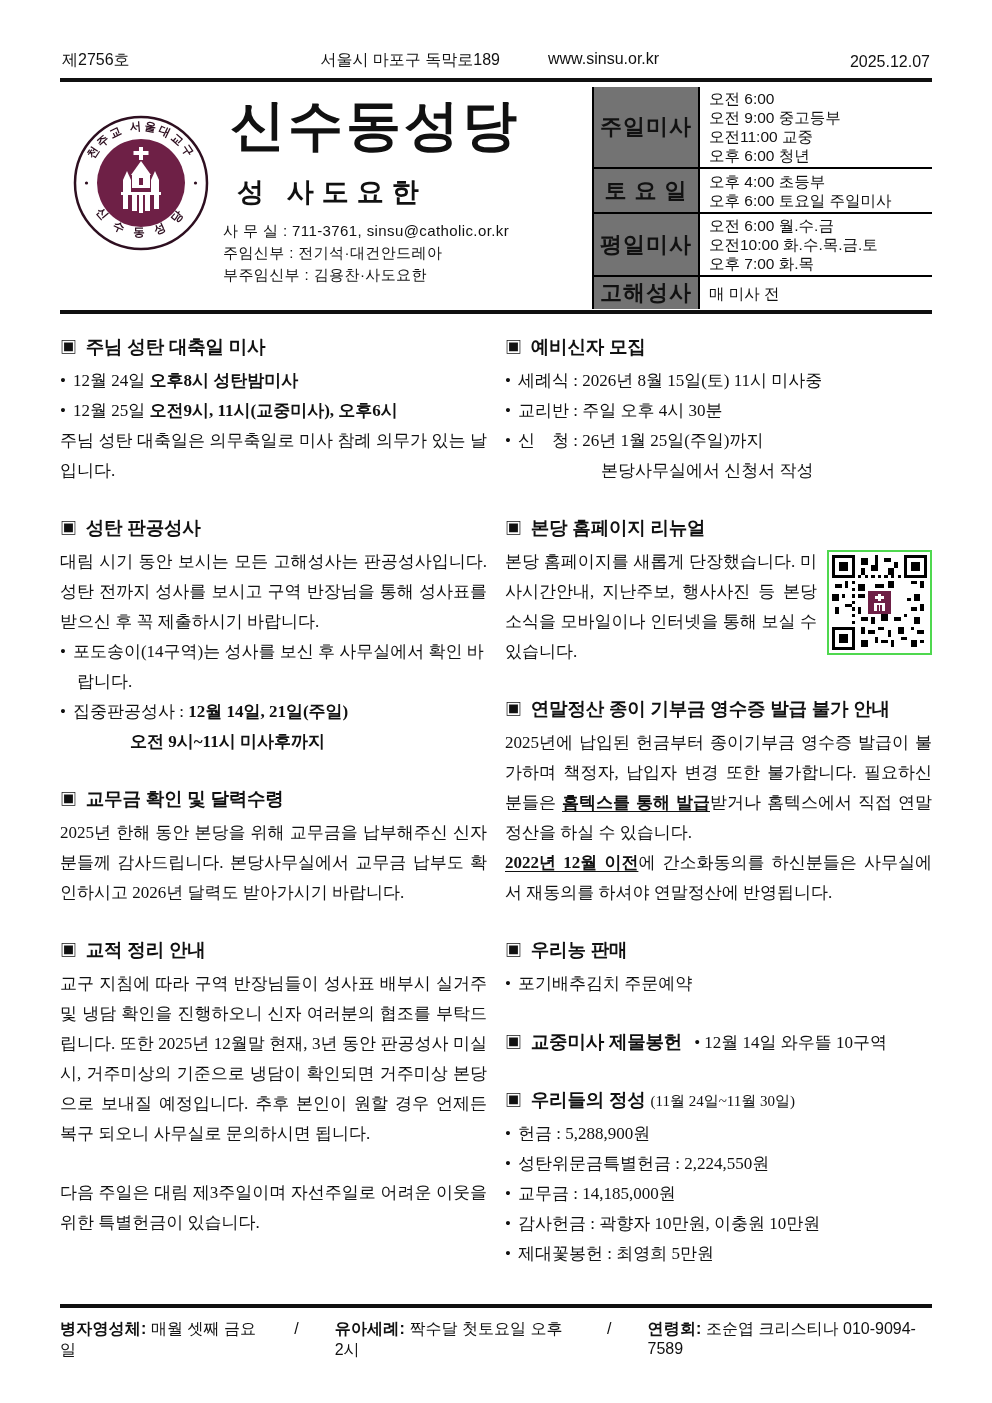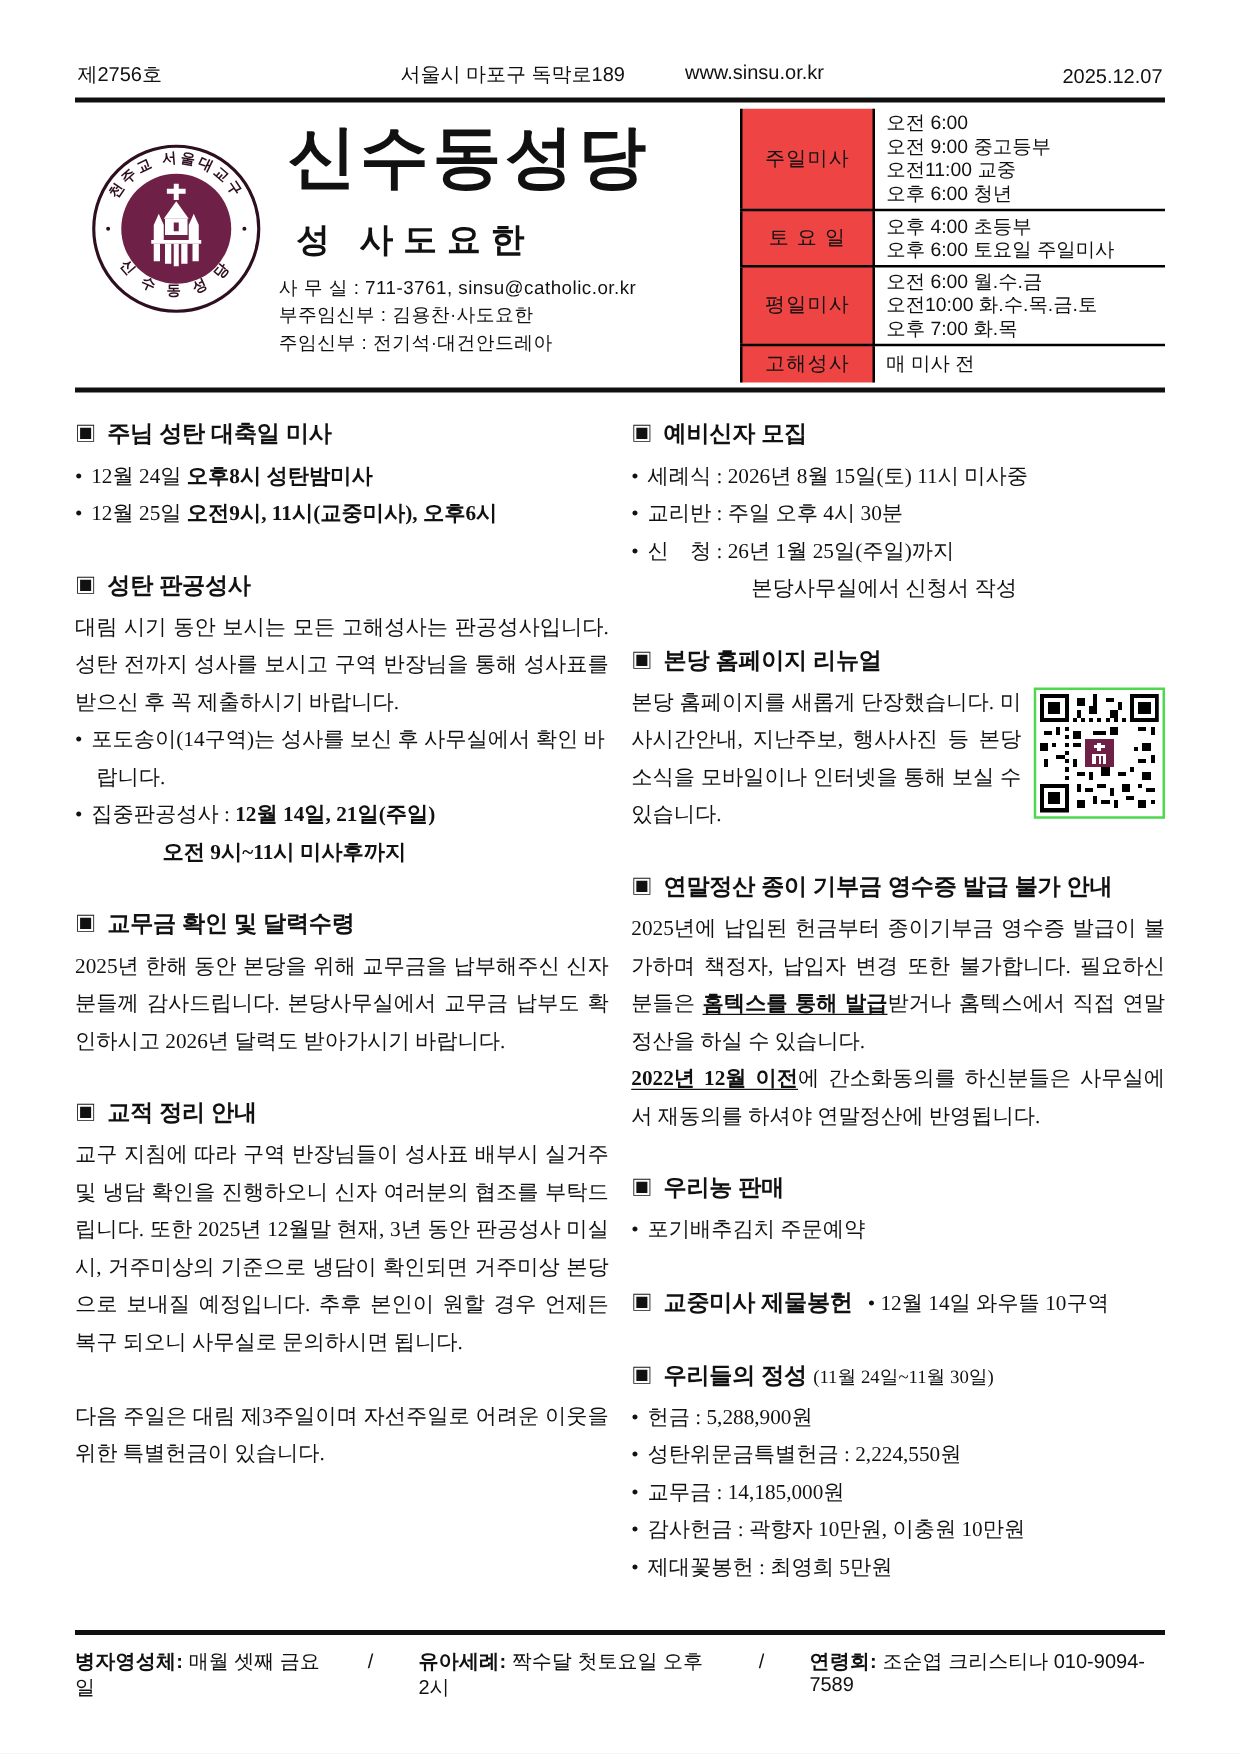--- a/index.html
+++ b/index.html
@@ -9,25 +9,25 @@
   .rule{height:4px;background:#101010;}
   
   .tophead{display:flex;justify-content:space-between;align-items:flex-end;
            font-size:16px;padding:0 2px 7px;}
   .tophead .mid{display:flex;gap:48px;}
   
   .masthead{position:relative;height:228px;}
   .seal{position:absolute;left:12px;top:32px;width:138px;height:138px;}
   .church-name{position:absolute;left:170px;top:16px;font-size:55px;font-weight:900;
                letter-spacing:3px;line-height:1;}
-  .patron{position:absolute;left:177px;top:92px;font-size:27px;font-weight:800;letter-spacing:8px;}
+  .patron{position:absolute;left:177px;top:92px;font-size:27px;font-weight:800;letter-spacing:8px;font-family:Liberation Serif, serif;}
   .m-info{position:absolute;left:163px;top:138px;font-size:15px;line-height:22px;letter-spacing:.4px;}
   .schedule{position:absolute;right:0;top:5px;width:340px;border-collapse:collapse;
             border-left:2px solid #000;table-layout:fixed;}
-  .schedule th{background:#ef4444;font-size:16px;font-weight:400;width:102px;
+  .schedule th{background:#737373;font-size:22px;font-weight:700;width:102px;
                border-right:2px solid #000;border-bottom:2px solid #000;letter-spacing:1px;}
   .schedule td{font-size:15.5px;padding:2px 0 2px 9px;border-bottom:2px solid #000;
                vertical-align:middle;}
   .schedule td div{line-height:19px;}
   .schedule tr.last th,.schedule tr.last td{border-bottom:none;}
   
   .cols{display:grid;grid-template-columns:1fr 1fr;column-gap:18px;margin-top:20px;}
   section{margin-bottom:29px;}
   .stitle{font-size:18.5px;font-weight:800;white-space:nowrap;margin-bottom:7px;
           letter-spacing:-.2px;}
@@ -102,22 +102,22 @@
           <rect x="82" y="81" width="5" height="14"></rect>
         </g>
         <rect x="67" y="64" width="4" height="7" fill="#6e2046"></rect>
       </svg>
     </span>
 
     <div class="church-name">신수동성당</div>
     <div class="patron">성 사도요한</div>
     <div class="m-info">
       <div>사 무 실 : 711-3761, sinsu@catholic.or.kr</div>
+      <div>주임신부 : 전기석·대건안드레아</div>
       <div>부주임신부 : 김용찬·사도요한</div>
-      <div>주임신부 : 전기석·대건안드레아</div>
     </div>
 
     <table class="schedule">
       <tbody>
           <tr style="height:77px;">
         <th>주일미사</th>
         <td>
           <div>오전 6:00</div>
           <div>오전 9:00 중고등부</div>
           <div>오전11:00 교중</div>
@@ -151,20 +151,21 @@
   <div class="rule"></div>
 
   <div class="cols">
 
     <div>
 
       <section>
         <div class="stitle"><span class="mk">▣</span><span>주님 성탄 대축일 미사</span></div>
         <div class="bullet"><span class="b">•</span><span>12월 24일 </span><b>오후8시 성탄밤미사</b></div>
         <div class="bullet"><span class="b">•</span><span>12월 25일 </span><b>오전9시, 11시(교중미사), 오후6시</b></div>
+        <div class="para">주님 성탄 대축일은 의무축일로 미사 참례 의무가 있는 날입니다.</div>
       </section>
 
       <section>
         <div class="stitle"><span class="mk">▣</span><span>성탄 판공성사</span></div>
         <div class="para">대림 시기 동안 보시는 모든 고해성사는 판공성사입니다. 성탄 전까지 성사를 보시고 구역 반장님을 통해 성사표를 받으신 후 꼭 제출하시기 바랍니다.</div>
         <div class="bullet"><span class="b">•</span><span>포도송이(14구역)는 성사를 보신 후 사무실에서 확인 바랍니다.</span></div>
         <div class="bullet"><span class="b">•</span><span>집중판공성사 : </span><b>12월 14일, 21일(주일)</b></div>
         <div class="cont indent1"><b>오전 9시~11시 미사후까지</b></div>
       </section>
 

